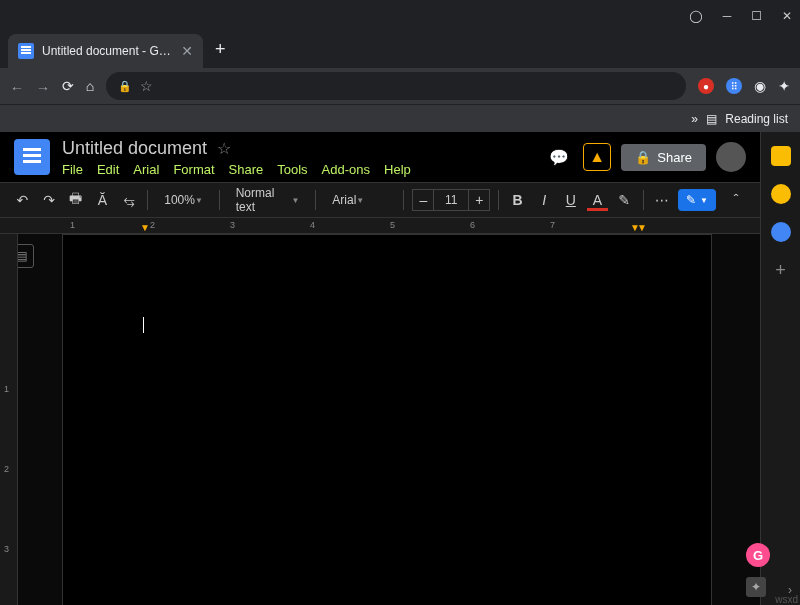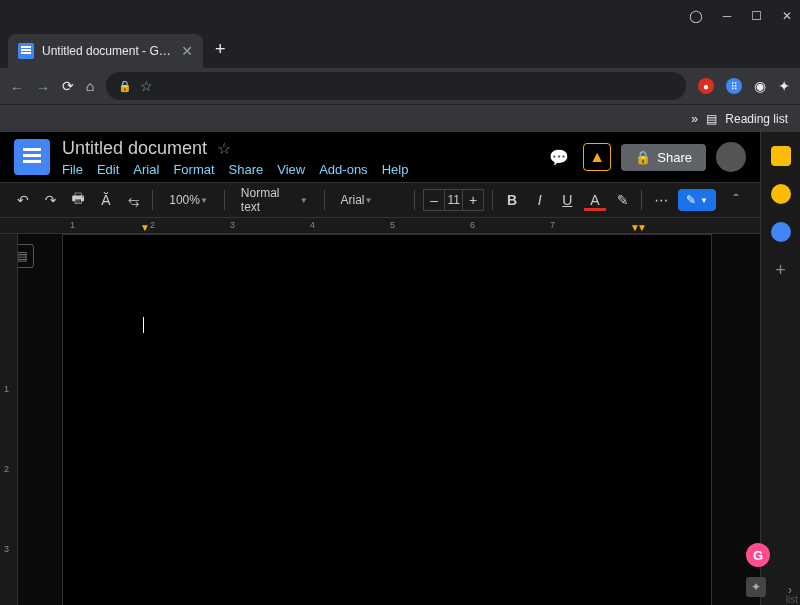--- a/index.html
+++ b/index.html
@@ -24,34 +24,34 @@
 .bookbar{height:28px;background:#35363a;border-top:1px solid #202124;display:flex;align-items:center;justify-content:flex-end;padding:0 12px;gap:8px;color:#e8eaed;font-size:12px}
 .docs-area{position:absolute;top:132px;left:0;width:760px;bottom:0;background:#000;display:flex;flex-direction:column}
 .docs-header{height:50px;display:flex;align-items:center;padding:0 14px;gap:12px}
 .docs-logo{width:36px;height:36px;background:#4285f4;border-radius:4px;position:relative}
 .docs-logo::after{content:"";position:absolute;left:9px;top:9px;width:18px;height:3px;background:#fff;box-shadow:0 6px 0 #fff,0 12px 0 #fff}
 .doc-titlewrap{flex:1}
 .doc-title-row{display:flex;align-items:center;gap:10px}
 .doc-title{color:#ccc;font-size:18px}
 .star{color:#888;font-size:16px}
 .menubar{display:flex;gap:14px;margin-top:3px}
-.menubar span{color:#7dd3fc;font-size:13px}
+.menubar span{color:#bef264;font-size:13px}
 .hdr-right{display:flex;align-items:center;gap:10px}
 .hdr-ico{color:#ddd;font-size:16px;width:28px;height:28px;display:flex;align-items:center;justify-content:center;border-radius:4px}
 .present-btn{border:1px solid #f9ab00;border-radius:4px}
 .share-btn{background:#5f6368;color:#fff;padding:6px 14px;border-radius:4px;font-size:13px;display:flex;align-items:center;gap:6px}
 .avatar{width:30px;height:30px;border-radius:50%;background:#555}
 .toolbar{height:36px;background:#1a1a1a;border-top:1px solid #333;border-bottom:1px solid #333;display:flex;align-items:center;padding:0 12px;gap:6px}
 .tb-ico{color:#ccc;font-size:14px;width:24px;text-align:center}
 .tb-sep{width:1px;height:20px;background:#444;margin:0 2px}
 .tb-dd{color:#ccc;font-size:12px;padding:4px 8px;display:flex;align-items:center;}
 .tb-dd .caret{font-size:8px;color:#888}
 .fs-box{display:flex;align-items:center;border:1px solid #444}
 .fs-btn{color:#ccc;width:20px;text-align:center;font-size:14px}
-.fs-val{color:#ccc;width:19px;text-align:center;font-size:12px;border-left:1px solid #444;border-right:1px solid #444;padding:3px 0}
+.fs-val{color:#ccc;width:36px;text-align:center;font-size:12px;border-left:1px solid #444;border-right:1px solid #444;padding:3px 0}
 .tb-right{margin-left:auto;display:flex;align-items:center;gap:8px}
 .pen-btn{background:#1a73e8;border-radius:4px;padding:4px 8px;color:#fff;font-size:12px;display:flex;align-items:center;gap:4px}
 .ruler{height:16px;background:#1a1a1a;position:relative;border-bottom:1px solid #333}
 .ruler-num{position:absolute;top:2px;color:#888;font-size:9px}
 .ruler-tab{position:absolute;top:4px;color:#f9ab00;font-size:10px}
 .canvas-area{flex:1;display:flex;position:relative;background:#0a0a0a}
 .outline-btn{position:absolute;left:10px;top:10px;width:24px;height:24px;border:1px solid #555;border-radius:3px;display:flex;align-items:center;justify-content:center;color:#888;font-size:12px}
 .vruler{width:18px;background:#1a1a1a;border-right:1px solid #333;position:relative}
 .vr-num{position:absolute;left:4px;color:#888;font-size:9px}
 .page{position:absolute;left:62px;top:0;width:650px;height:800px;background:#000;border:1px solid #333}
@@ -115,21 +115,21 @@
       <div class="doc-title-row">
         <span class="doc-title">Untitled document</span>
         <span class="star">☆</span>
       </div>
       <div class="menubar">
         <span>File</span>
         <span>Edit</span>
         <span>Arial</span>
         <span>Format</span>
         <span>Share</span>
-        <span>View</span>
+        <span>Tools</span>
         <span>Add-ons</span>
         <span>Help</span>
       </div>
     </div>
     <div class="hdr-right">
       <span class="hdr-ico">💬</span>
       <span class="hdr-ico present-btn" style="color:#f9ab00">▲</span>
       <div class="share-btn">
         <span>🔒</span>
         <span>Share</span>
@@ -208,13 +208,13 @@
 <div class="sidepanel">
   <div class="sp-ico" style="background:#fbbc04"></div>
   <div class="sp-ico" style="background:#fbbc04;border-radius:50%"></div>
   <div class="sp-ico" style="background:#4285f4;border-radius:50%"></div>
   <div class="sp-ico" style="color:#888;font-size:18px;display:flex;align-items:center;justify-content:center">+</div>
 </div>
 
 <div class="grammarly">G</div>
 <div class="explore">✦</div>
 <span class="hscroll-ar">›</span>
-<span class="wsxd">list</span>
+<span class="wsxd">wsxd</span>
 
 </body></html>

